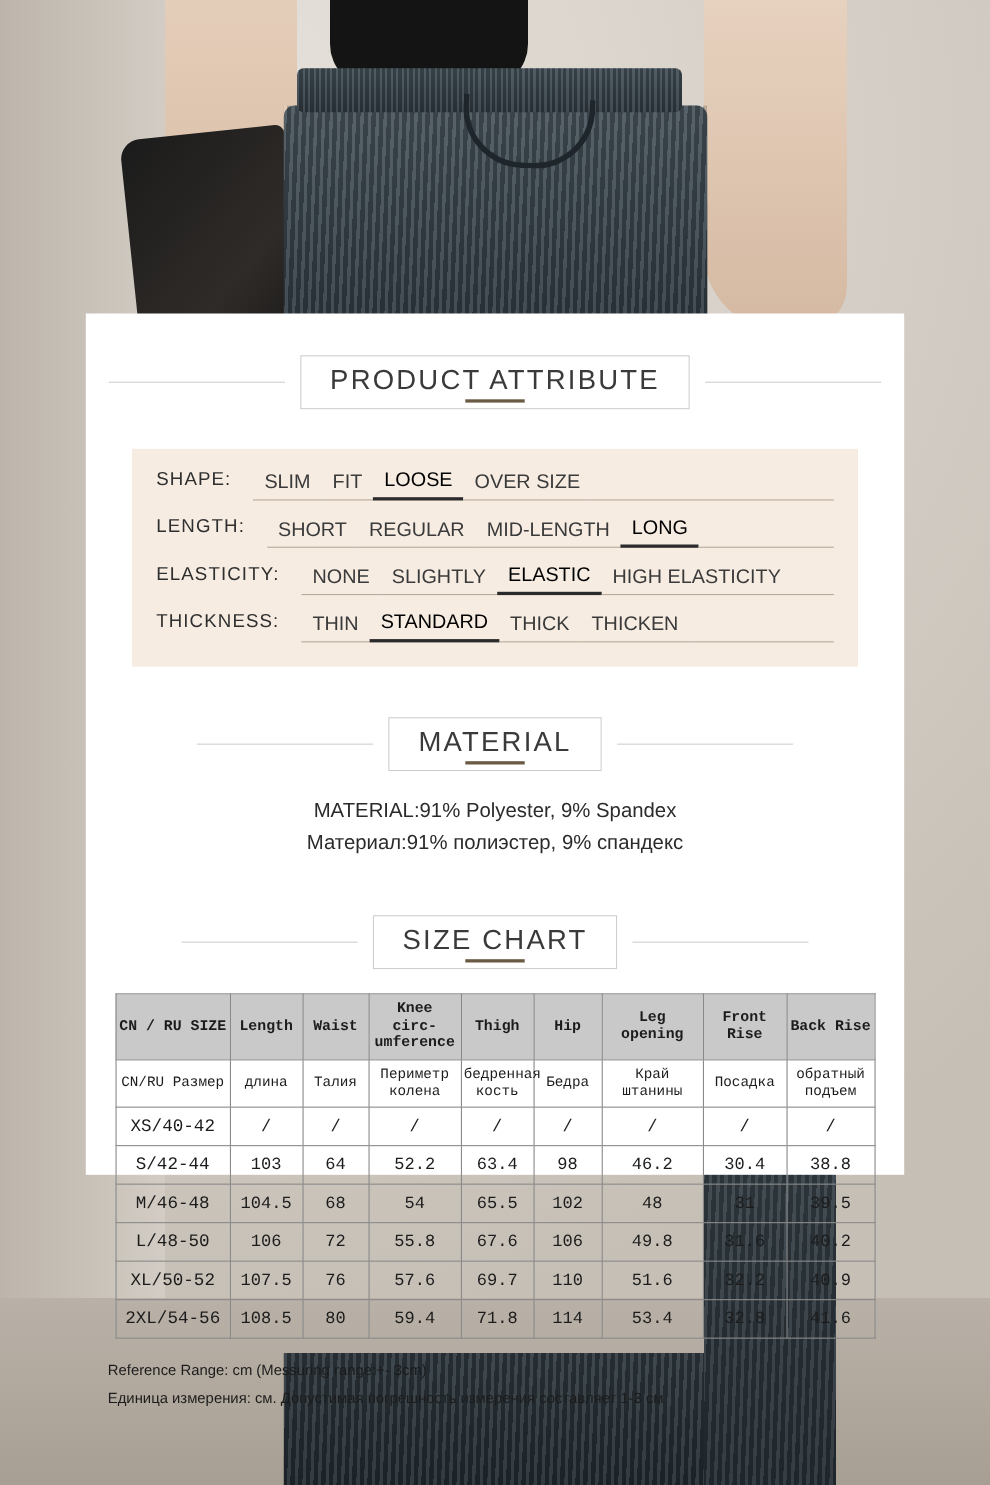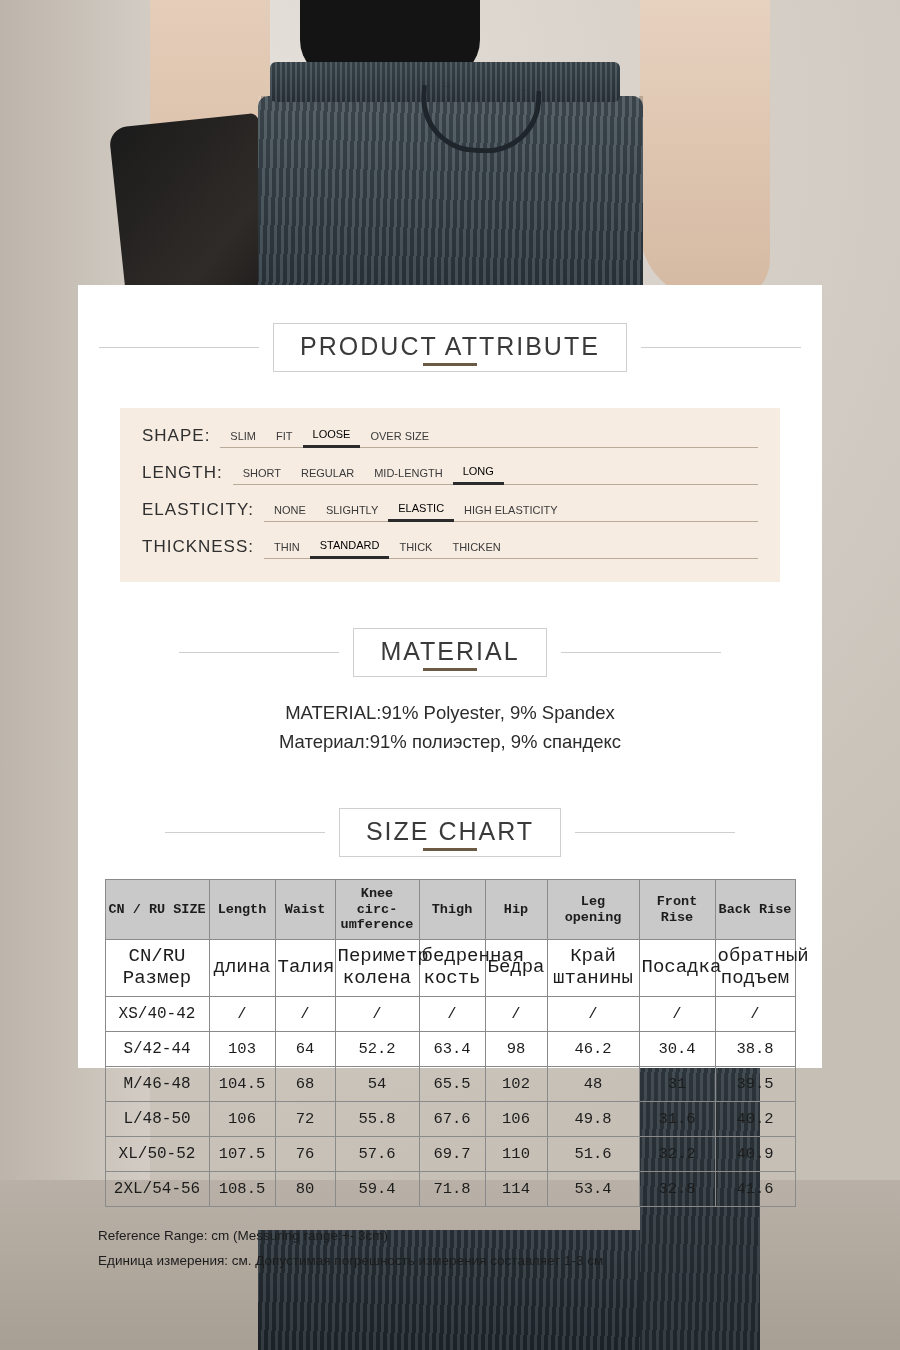--- a/index.html
+++ b/index.html
@@ -107,29 +107,29 @@
   }
   .sec-head .underline{
     position:absolute;left:50%;transform:translateX(-50%);
     bottom:6px;width:54px;height:3px;background:#6b5a44;
   }
 
   
   .attr-panel{
     margin:36px 42px 0;background:#f6ece2;padding:18px 22px 20px;
   }
-  .attr-row{display:flex;align-items:center;margin-bottom:14px;}
+  .attr-row{display:flex;align-items:flex-start;margin-bottom:14px;gap:10px;}
   .attr-row:last-child{margin-bottom:2px;}
   .attr-label{
     font-size:17px;color:#2f2f2f;letter-spacing:1px;white-space:nowrap;
     padding-bottom:3px;
   }
   .attr-opts{display:flex;align-items:flex-end;flex:1;margin-left:10px;}
   .attr-opt{
-    font-size:11px;color:#3a3a3a;padding:0 10px 5px;white-space:nowrap;
+    font-size:18px;color:#3a3a3a;padding:0 10px 5px;white-space:nowrap;
     border-bottom:1px solid #b9aa9a;text-align:center;
   }
   .attr-opt.sel{border-bottom:3px solid #2b2b2b;color:#000;}
   .attr-tail{flex:1;border-bottom:1px solid #b9aa9a;height:0;}
 
   
   .material-wrap{margin-top:46px;}
   .material-lines{
     text-align:center;margin-top:22px;color:#2b2b2b;font-size:18.5px;line-height:1.55;
   }
@@ -141,21 +141,21 @@
     table-layout:fixed;
     font-family:Liberation Mono, monospace;
   }
   table.size th,table.size td{
     border:1px solid #8a8a8a;text-align:center;color:#1c1c1c;
   }
   table.size thead tr.r1 th{
     background:#c9c9c9;font-size:13.5px;font-weight:bold;padding:6px 2px;line-height:1.15;
   }
   table.size thead tr.r2 th{
-    background:#ffffff;font-size:19px;font-weight:normal;padding:6px 2px;line-height:1.15;
+    background:#ffffff;font-size:13px;font-weight:normal;padding:6px 2px;line-height:1.15;
   }
   table.size tbody td{font-size:15.5px;padding:8px 2px;}
   table.size tbody td.first{font-size:16px;}
   .small2{font-size:11px;}
   .note{margin:16px 0 0 20px;color:#1c1c1c;font-size:13.5px;line-height:1.9;}
 </style>
 </head>
 <body>
 
 <div class="photo">

